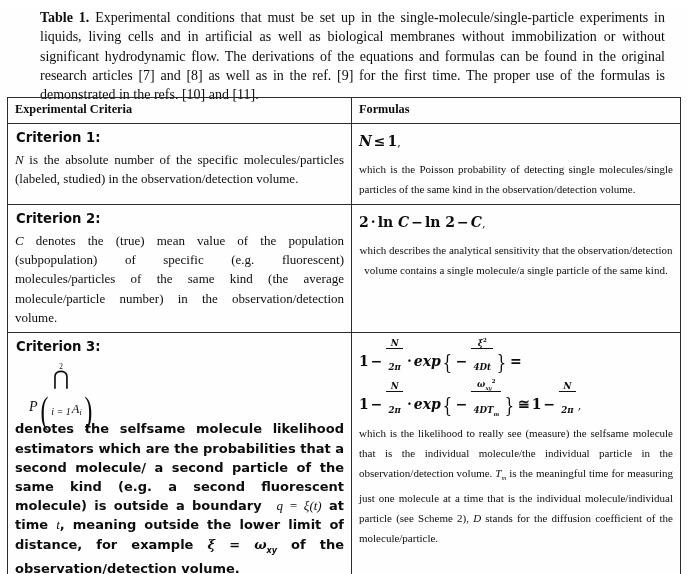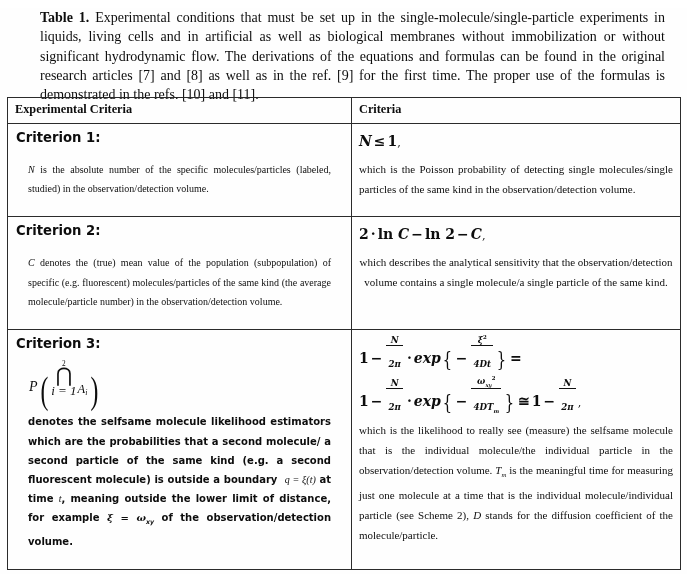--- a/index.html
+++ b/index.html
@@ -63,25 +63,25 @@
     font-family: "DejaVu Sans", "Liberation Sans", sans-serif;
     font-weight: bold;
     font-size: 13.2px;
     line-height: 19px;
     margin: 1px 0 3px 1px;
   }
   
   .lcol p {
     font-family: "DejaVu Sans", "Liberation Sans", sans-serif;
     font-weight: bold;
-    font-size: 10px;
+    font-size: 13px;
     line-height: 19.2px;
     text-align: justify;
     text-justify: inter-word;
-    margin: 13px;
+    margin: 0;
   }
   .lcol p.serifitalic {
     font-family: "Liberation Serif", "DejaVu Serif", serif;
     font-weight: normal;
   }
   
   .rcol p {
     font-family: "Liberation Serif", "DejaVu Serif", serif;
     font-size: 11px;
     line-height: 20px;
@@ -151,21 +151,21 @@
     transform: scaleX(0.62);
     font-family: "Liberation Serif", "DejaVu Serif", serif;
   }
   .opstack {
     display: inline-block;
     text-align: center;
     vertical-align: -0.22em;
     line-height: 1;
     margin: 0 1px;
   }
-  .opstack .lim { display: block; font-size: 13px; font-style: italic; }
+  .opstack .lim { display: block; font-size: 10px; font-style: italic; margin-top: 20px; }
   .opstack .sym { display: block; font-size: 20px; font-style: normal; line-height: 0.82; }
   .opstack .top { display: block; font-size: 7.3px; font-style: normal; }
   .aarg { font-style: italic; font-size: 12.5px; vertical-align: -0.1em; }
 </style>
 </head>
 <body>
 
 <div class="page">
 
   <div class="caption">
@@ -173,21 +173,21 @@
   </div>
 
   <table class="tbl">
     <colgroup>
         <col class="c1">
         <col class="c2">
       </colgroup>
     <thead>
       <tr>
         <th class="hdr">Experimental Criteria</th>
-        <th class="hdr">Criteria</th>
+        <th class="hdr">Formulas</th>
       </tr>
     </thead>
     <tbody>
 
       <tr>
         <td class="lcol">
           <div class="crit-title">Criterion 1:</div>
           <p class="serifitalic"><span class="mvar">N</span><span> is the absolute number of the specific molecules/particles (labeled, studied) in the observation/detection volume.</span></p>
         </td>
         <td class="rcol">

